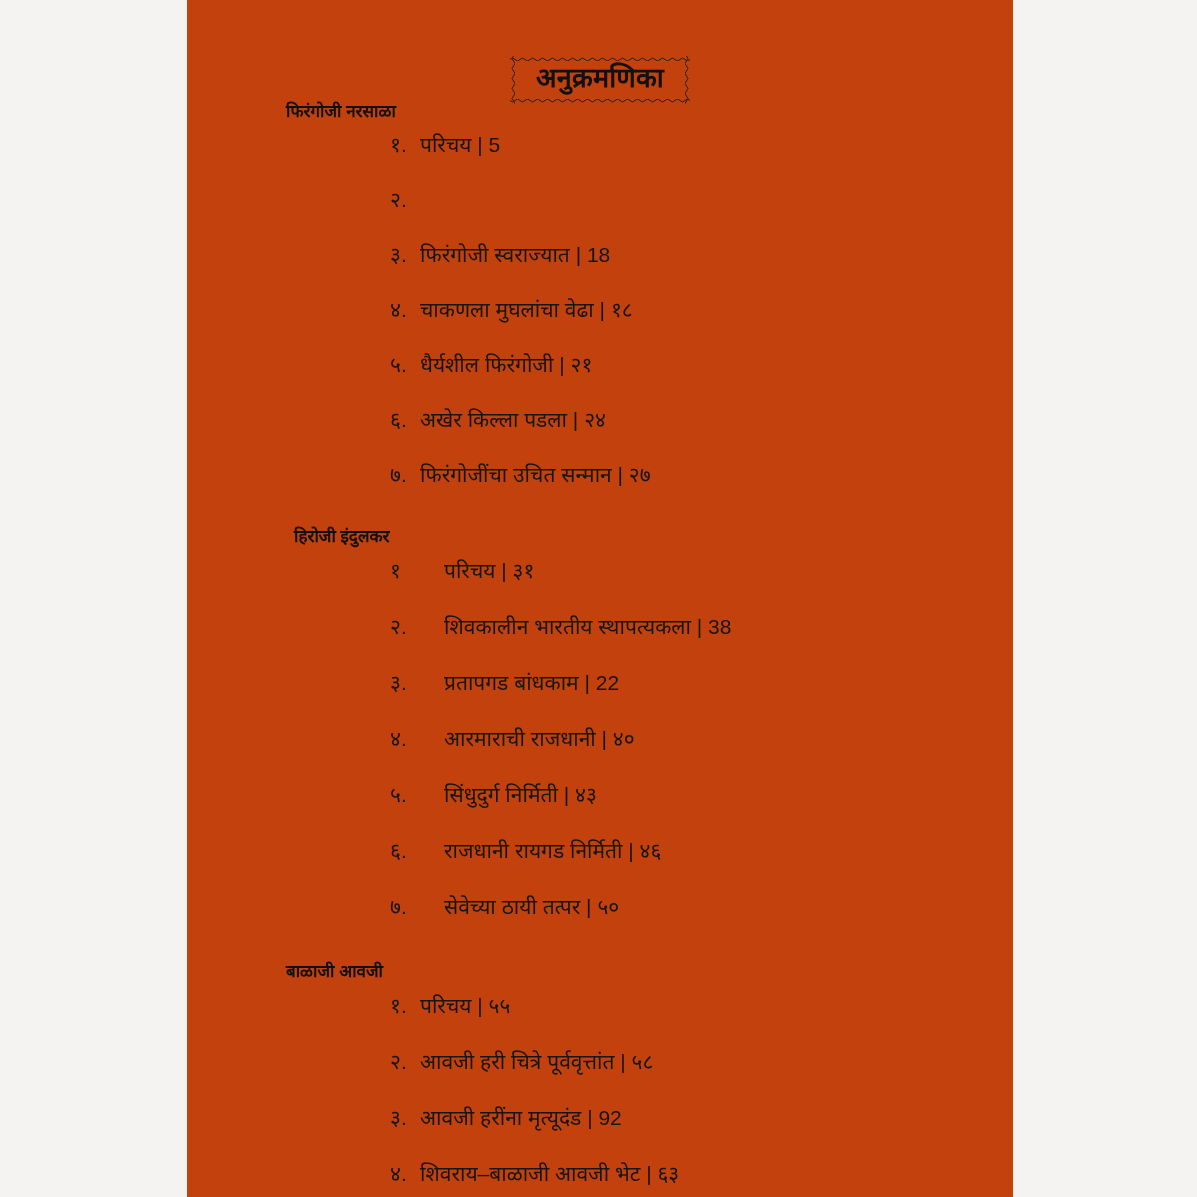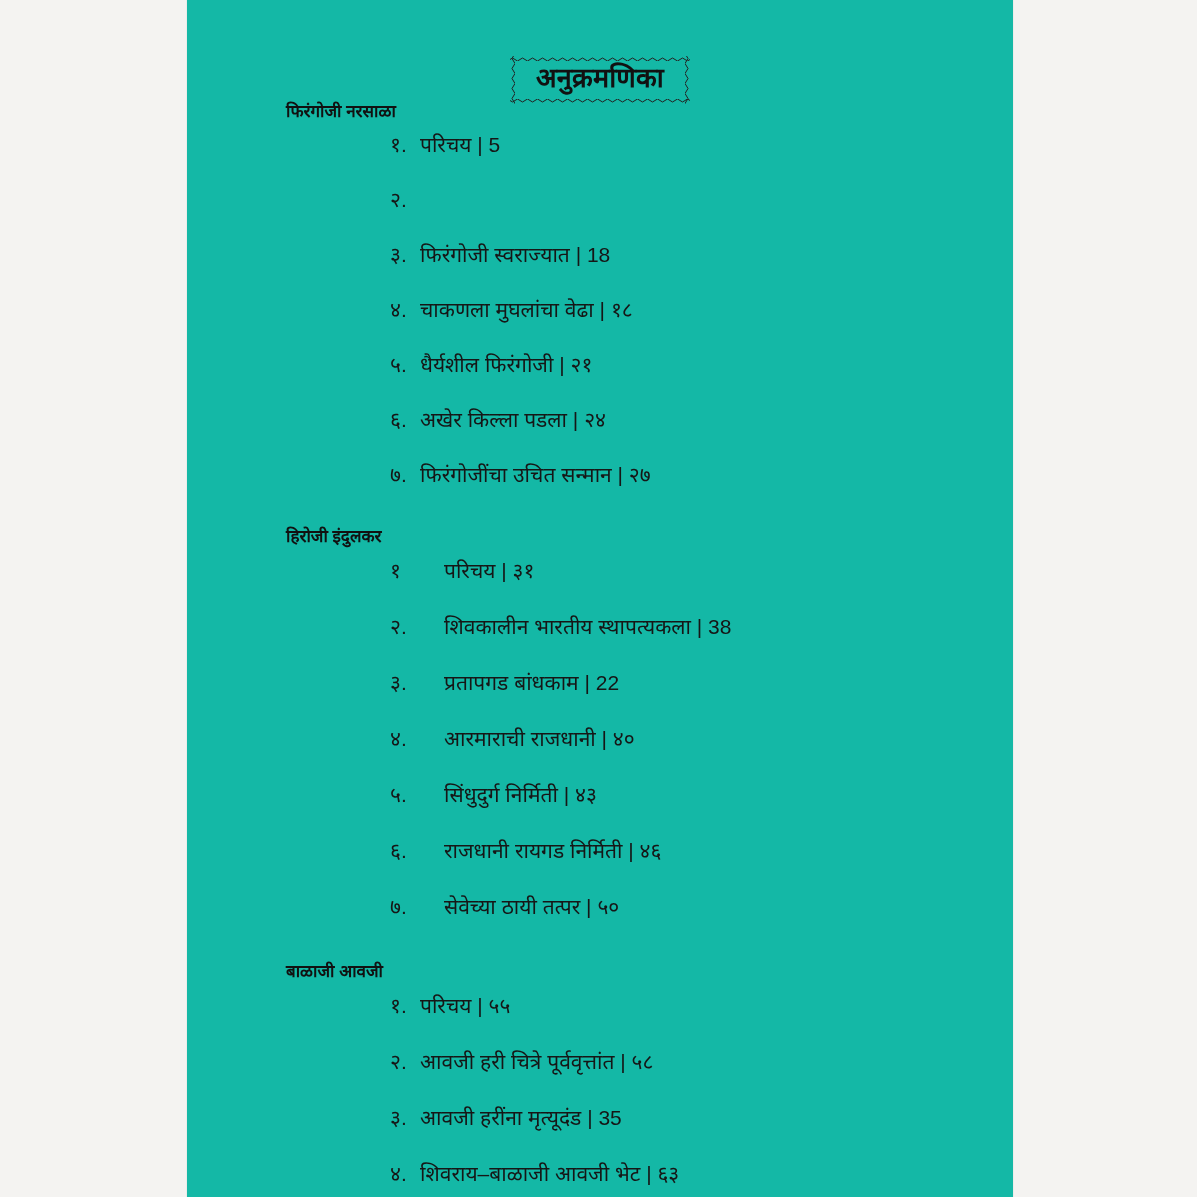--- a/index.html
+++ b/index.html
@@ -15,21 +15,21 @@
     overflow: hidden;
   }
 
   
   #page-sheet {
     position: absolute;
     left: 187px;
     top: 0;
     width: 826px;
     height: 1197px;
-    background: #14b8a6;
+    background: #c2410c;
     box-shadow: 0 0 0 1px #ececea;
     box-sizing: border-box;
   }
 
   
   #toc-title-wrap {
     position: absolute;
     left: 0;
     top: 56px;
     width: 826px;
@@ -86,21 +86,21 @@
   .section-heading {
     font-size: 17px;
     font-weight: bold;
     color: #111111;
     line-height: 1.0;
     white-space: nowrap;
     margin: 0;
   }
 
   .section-1 .section-heading { padding-top: 0px; }
-  .section-2 .section-heading { padding-top: 23px; }
+  .section-2 .section-heading { padding-top: 23px; margin-left: 8px; }
   .section-3 .section-heading { padding-top: 26px; }
 
   .toc-items {
     list-style: none;
     margin: 0;
     padding: 0;
   }
 
   .toc-item {
     display: flex;
@@ -240,21 +240,21 @@
         <li class="toc-item">
           <span class="item-num">१.</span>
           <span class="item-text">परिचय | ५५</span>
         </li>
         <li class="toc-item">
           <span class="item-num">२.</span>
           <span class="item-text">आवजी हरी चित्रे पूर्ववृत्तांत | ५८</span>
         </li>
         <li class="toc-item">
           <span class="item-num">३.</span>
-          <span class="item-text">आवजी हरींना मृत्यूदंड | 35</span>
+          <span class="item-text">आवजी हरींना मृत्यूदंड | 92</span>
         </li>
         <li class="toc-item">
           <span class="item-num">४.</span>
           <span class="item-text">शिवराय–बाळाजी आवजी भेट | ६३</span>
         </li>
 
       </ul>
     </div>
 
   </div>

